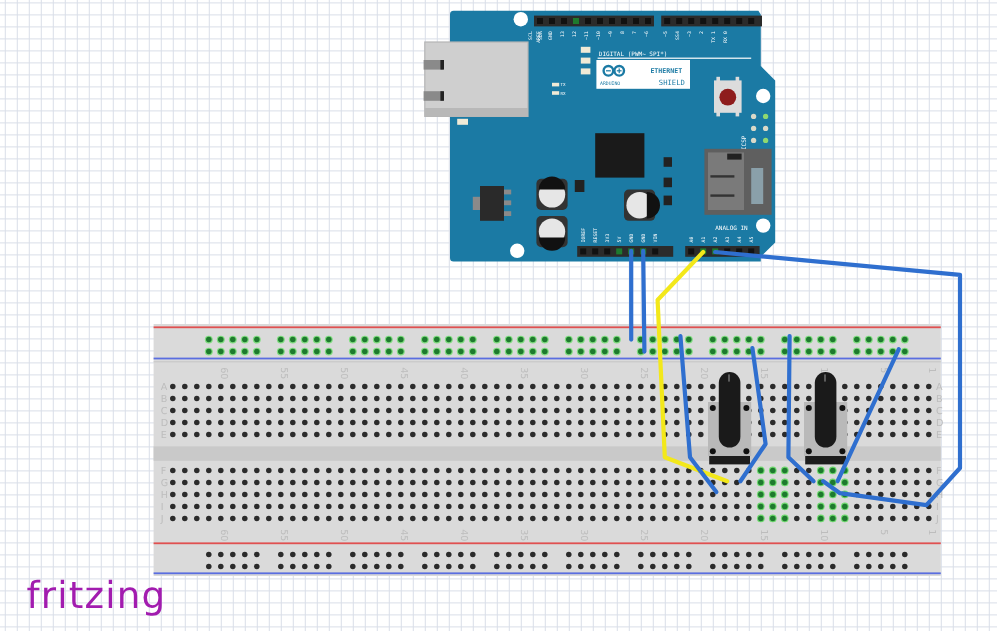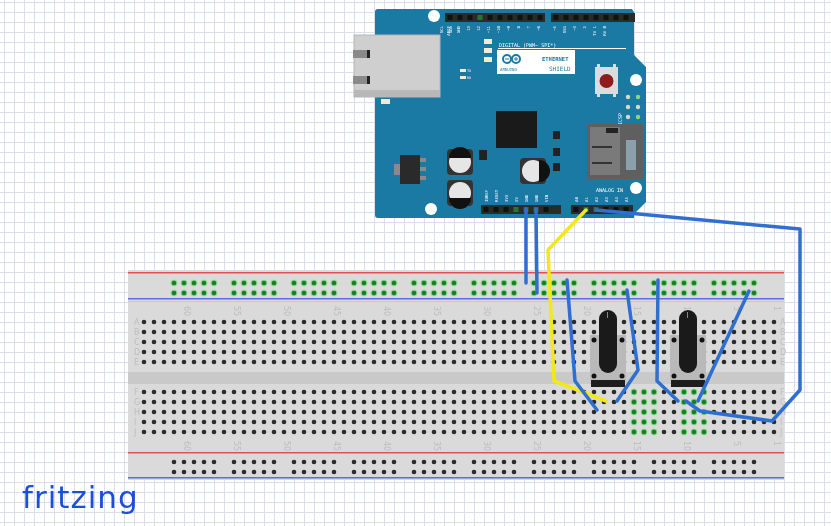--- a/index.html
+++ b/index.html
@@ -6,21 +6,21 @@
   body{width:831px;height:526px;overflow:hidden;position:relative;
     background-color:#ffffff;
     background-image:
       linear-gradient(to right, #d9dee8 1px, transparent 1px),
       linear-gradient(to bottom, #d9dee8 1px, transparent 1px);
     background-size:10px 10px;
     background-position:4px 2px;
     font-family:"DejaVu Sans",sans-serif;}
   #scene{position:absolute;left:0;top:0;}
   .logo{position:absolute;left:22px;top:479px;font-family:"DejaVu Sans",sans-serif;
-    font-size:31px;color:#1d4ed8;letter-spacing:1px;font-weight:normal;}
+    font-size:31px;color:#a21caf;letter-spacing:1px;font-weight:normal;}
   .tiny{font-family:"DejaVu Sans Mono",monospace;font-size:5px;fill:#ffffff;}
   .bbnum{font-family:"DejaVu Sans",sans-serif;font-size:8px;fill:#bdbdbd;}
 </style>
 </head>
 <body>
 
 <svg id="scene" width="831" height="526" viewBox="0 0 831 526">
 
   <g>
     <rect x="128" y="270" width="656" height="210" fill="#dadada"></rect>

